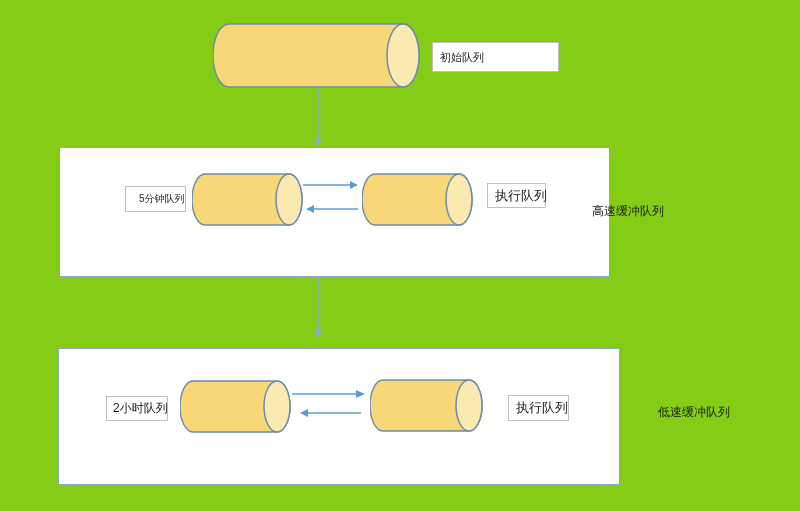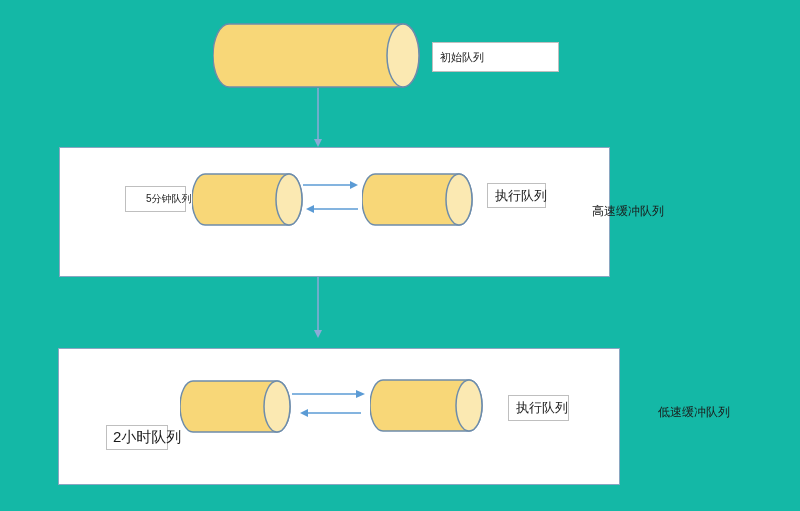--- a/index.html
+++ b/index.html
@@ -1,17 +1,17 @@
 <!DOCTYPE html>
 <html style="--cylinder-fill: #F8D778; --cylinder-face: #FBE9B2; --cylinder-stroke: #6D8CAB; --box-border: #8AA6C1; --label-border: #BFBFBF; --arrow: #5B9BD5; --arrow-vertical: #8CAAD7;"><head>
 <meta charset="utf-8">
 <style>
   html,body { margin:0; padding:0; background:#ffffff; }
   .canvas {
-    position:relative; width:800px; height:511px; background:#14b8a6;
+    position:relative; width:800px; height:511px; background:#84cc16;
     font-family:"Liberation Sans", sans-serif; overflow:hidden;
   }
   .group-box {
     position:absolute; background:#ffffff; box-sizing:border-box;
     border:1.5px solid var(--box-border, #8AA6C1);
   }
   .label-box {
     position:absolute; background:#ffffff; box-sizing:border-box;
     border:1px solid var(--label-border, #BFBFBF);
     color:#1a1a1a; font-size:13px; display:flex; align-items:center;
@@ -49,21 +49,21 @@
     <span>初始队列</span>
   </div>
 
   <svg class="shape" style="left:312px; top:88px;" width="12" height="60" viewBox="0 0 12 60">
     <line class="arrow-line-v" x1="6" y1="0" x2="6" y2="52"></line>
     <polygon class="arrow-head-v" points="2,51 10,51 6,59"></polygon>
   </svg>
 
   <div class="group-box" style="left:59px; top:147px; width:551px; height:130px;"></div>
 
-  <div class="label-box" style="left:125px; top:186px; width:61px; height:26px; font-size:10px; padding-left:20px;">
+  <div class="label-box" style="left:125px; top:186px; width:61px; height:26px; font-size:10px; padding-left:13px;">
     <span>5分钟队列</span>
   </div>
 
   <svg class="shape" style="left:192px; top:173px;" width="111" height="53" viewBox="0 0 111 53">
     <path class="cyl-body" d="M 13 1 L 97 1 A 13 25.5 0 0 1 97 52 L 13 52 A 13 25.5 0 0 1 13 1 Z"></path>
     <ellipse class="cyl-face" cx="97" cy="26.5" rx="13" ry="25.5"></ellipse>
   </svg>
 
   <svg class="shape" style="left:303px; top:180px;" width="56" height="10" viewBox="0 0 56 10">
     <line class="arrow-line" x1="0" y1="5" x2="48" y2="5"></line>
@@ -86,21 +86,21 @@
 
   <div class="free-label" style="left:592px; top:203px;">高速缓冲队列</div>
 
   <svg class="shape" style="left:312px; top:277px;" width="12" height="62" viewBox="0 0 12 62">
     <line class="arrow-line-v" x1="6" y1="0" x2="6" y2="54"></line>
     <polygon class="arrow-head-v" points="2,53 10,53 6,61"></polygon>
   </svg>
 
   <div class="group-box" style="left:58px; top:348px; width:562px; height:137px;"></div>
 
-  <div class="label-box" style="left:106px; top:396px; width:62px; height:25px; padding-left:6px; font-size:15px;margin-top:29px;">
+  <div class="label-box" style="left:106px; top:396px; width:62px; height:25px; padding-left:6px; font-size:12px;">
     <span>2小时队列</span>
   </div>
 
   <svg class="shape" style="left:180px; top:380px;" width="111" height="53" viewBox="0 0 111 53">
     <path class="cyl-body" d="M 13 1 L 97 1 A 13 25.5 0 0 1 97 52 L 13 52 A 13 25.5 0 0 1 13 1 Z"></path>
     <ellipse class="cyl-face" cx="97" cy="26.5" rx="13" ry="25.5"></ellipse>
   </svg>
 
   <svg class="shape" style="left:292px; top:389px;" width="74" height="10" viewBox="0 0 74 10">
     <line class="arrow-line" x1="0" y1="5" x2="65" y2="5"></line>

